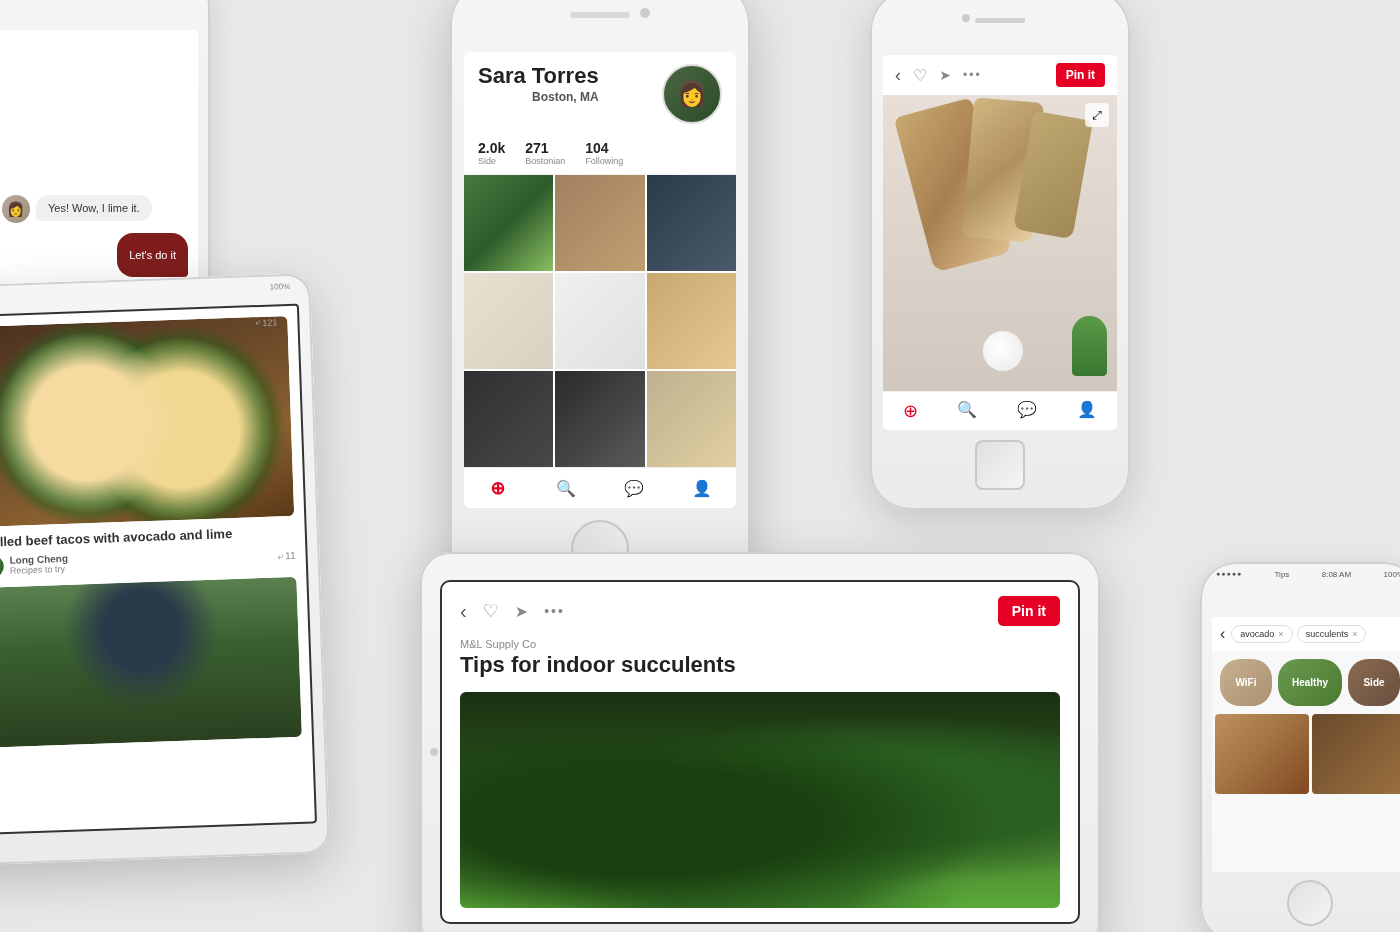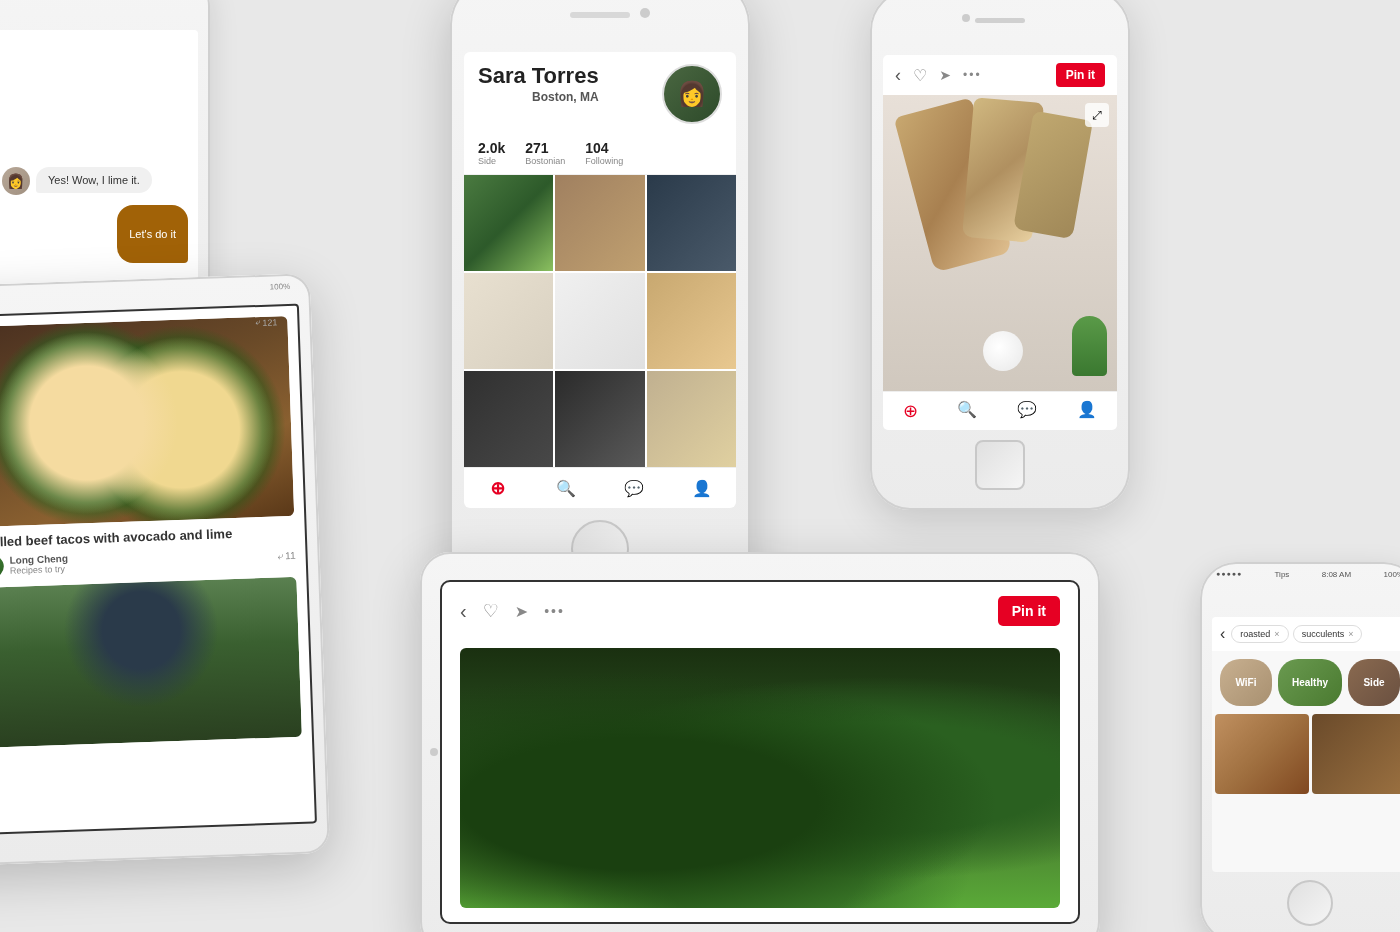--- a/index.html
+++ b/index.html
@@ -79,28 +79,28 @@
     }
     .bubble-received {
       background: #f0f0f0;
       border-radius: 16px 16px 16px 4px;
       padding: 7px 12px;
       font-size: 11px;
       color: #333;
       max-width: 140px;
     }
     .bubble-sent {
-      background: #a16207;
+      background: #7f1d1d;
       color: #fff;
       border-radius: 16px 16px 4px 16px;
-      padding: 23px 12px;
+      padding: 16px 12px;
       font-size: 11px;
       max-width: 120px;
       align-self: flex-end;
-      margin-bottom: 24px;
+      margin-bottom: 10px;
     }
     .msg-input-row {
       display: flex;
       align-items: center;
       gap: 6px;
       border-top: 1px solid #e8e8e8;
       padding-top: 8px;
     }
     .msg-mic {
       color: #aaa;
@@ -863,41 +863,45 @@
         <div class="ipad-bottom-toolbar-left">
           <span style="font-size:20px; color:#555;">‹</span>
           <span style="font-size:18px; color:#888;">♡</span>
           <span style="font-size:16px; color:#888;">➤</span>
           <span style="font-size:14px; color:#888; letter-spacing:2px;">•••</span>
         </div>
         <div class="pin-it-btn-lg">
           <span>Pin it</span>
         </div>
       </div>
+      <div class="ipad-bottom-meta">
+        <div class="ipad-bottom-source">M&amp;L Supply Co</div>
+        <div class="ipad-bottom-title">Tips for indoor succulents</div>
+      </div>
       <div class="ipad-bottom-image">
         <div class="succulent-img food-visual"></div>
       </div>
     </div>
   </div>
 </div>
 
 <div class="device iphone-search">
   <div class="status-bar">
     <span style="font-size:7px; letter-spacing:1px;">●●●●●</span>
     <span style="font-size:8px;">Tips</span>
     <span>8:08 AM</span>
     <span>100%</span>
   </div>
   <div class="device-screen">
     <div class="search-screen">
       <div class="search-header">
         <span class="search-back">‹</span>
         <div class="search-tags">
           <div class="search-tag">
-            <span>roasted</span>
+            <span>avocado</span>
             <span class="search-tag-x">×</span>
           </div>
           <div class="search-tag">
             <span>succulents</span>
             <span class="search-tag-x">×</span>
           </div>
         </div>
       </div>
       <div class="search-category-chips">
         <div class="category-chip chip-easy">

